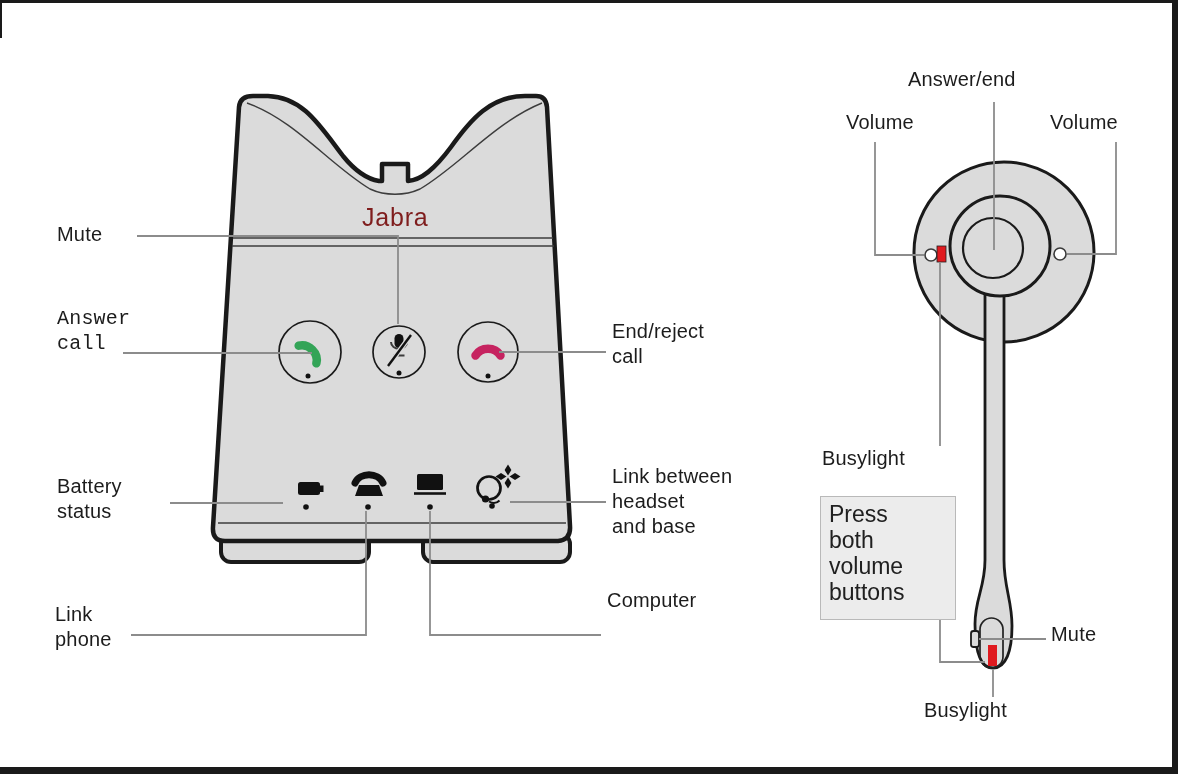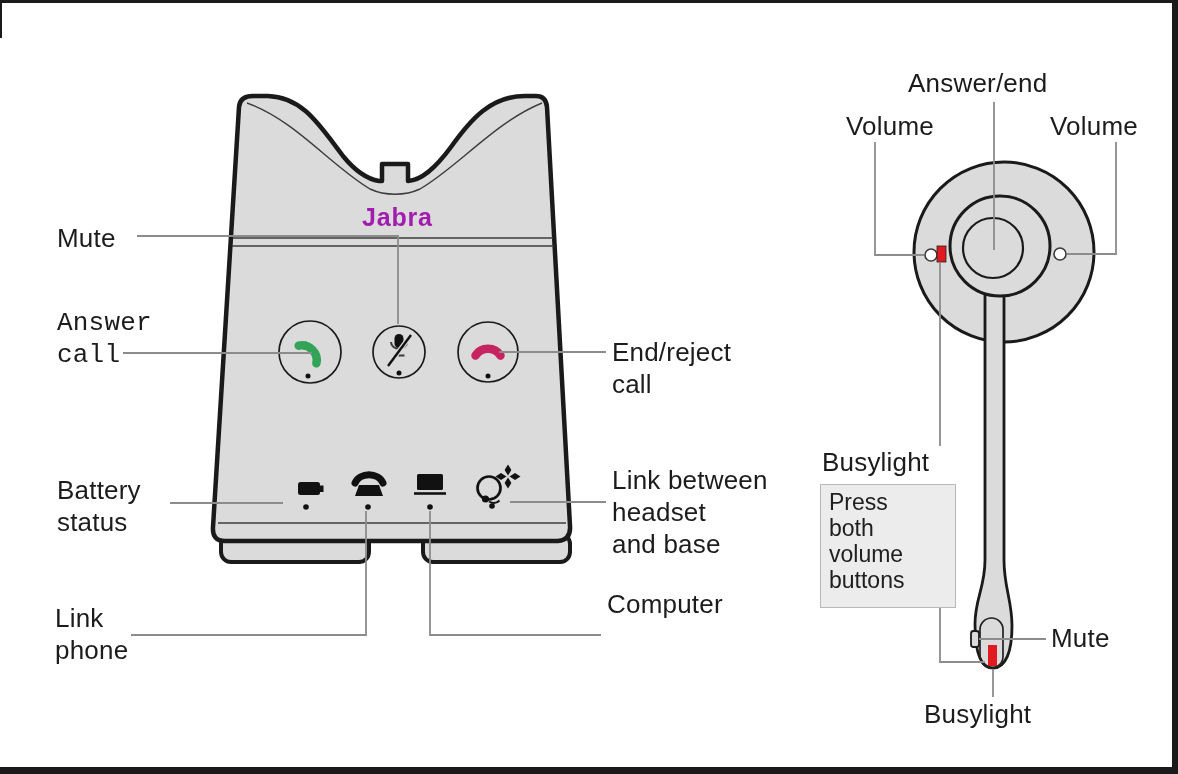--- a/index.html
+++ b/index.html
@@ -9,43 +9,43 @@
   }
   .frame{position:absolute;background:var(--frame);}
   #frame-top{left:0;top:0;width:1178px;height:3px;}
   #frame-bottom{left:0;top:767px;width:1178px;height:7px;}
   #frame-right{left:1172px;top:0;width:6px;height:774px;}
   #frame-left{left:0;top:0;width:2px;height:38px;}
   #diagram-svg{position:absolute;left:0;top:0;}
 
   .label{
     position:absolute;
-    font-size:26px;line-height:1.24;color:var(--text);
+    font-size:20px;line-height:1.24;color:var(--text);
     white-space:pre-line;letter-spacing:0.2px;
   }
   #brand-label{
     position:absolute;left:362px;top:203px;
-    font-size:25px;font-weight:bold;color:#a21caf;letter-spacing:0.8px;
+    font-size:25px;font-weight:normal;color:#7f1d1d;letter-spacing:0.8px;
   }
   #lbl-mute-base{left:57px;top:222px;}
   #lbl-answer-call{left:57px;top:307px;font-family:Liberation Mono, monospace;}
   #lbl-battery-status{left:57px;top:474px;}
   #lbl-desk-phone{left:55px;top:602px;}
-  #lbl-end-reject{left:612px;top:336px;}
+  #lbl-end-reject{left:612px;top:319px;}
   #lbl-link{left:612px;top:464px;}
   #lbl-computer{left:607px;top:588px;}
   #lbl-answer-end{left:908px;top:67px;}
   #lbl-volume-left{left:846px;top:110px;}
   #lbl-volume-right{left:1050px;top:110px;}
   #lbl-busylight-top{left:822px;top:446px;}
   #lbl-mute-headset{left:1051px;top:622px;}
   #lbl-busylight-bottom{left:924px;top:698px;}
 
   #note-box{
-    position:absolute;left:820px;top:484px;width:136px;height:124px;
+    position:absolute;left:820px;top:496px;width:136px;height:124px;
     background:var(--note_fill);border:1.5px solid var(--note_border);
     box-sizing:border-box;
   }
   #note-text{
     font-size:23px;line-height:26px;color:#202020;
     white-space:pre-line;padding:4px 0 0 8px;
   }
 
   
   .dev{fill:var(--device_fill);stroke:var(--outline);}

